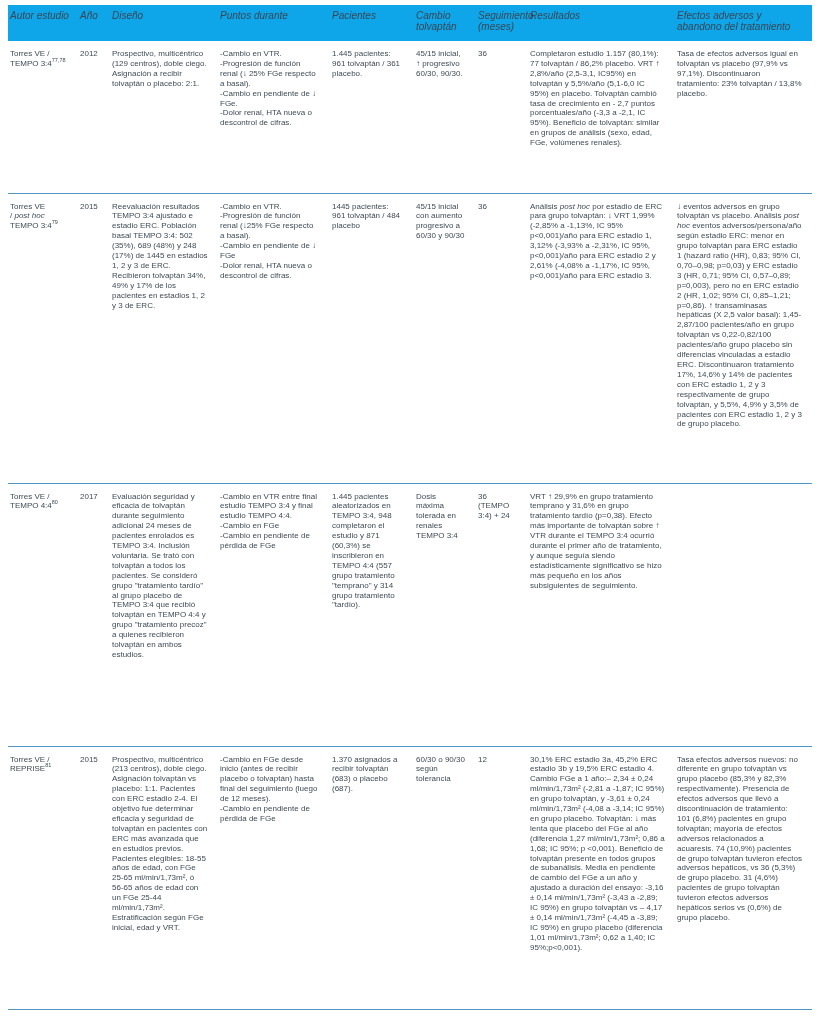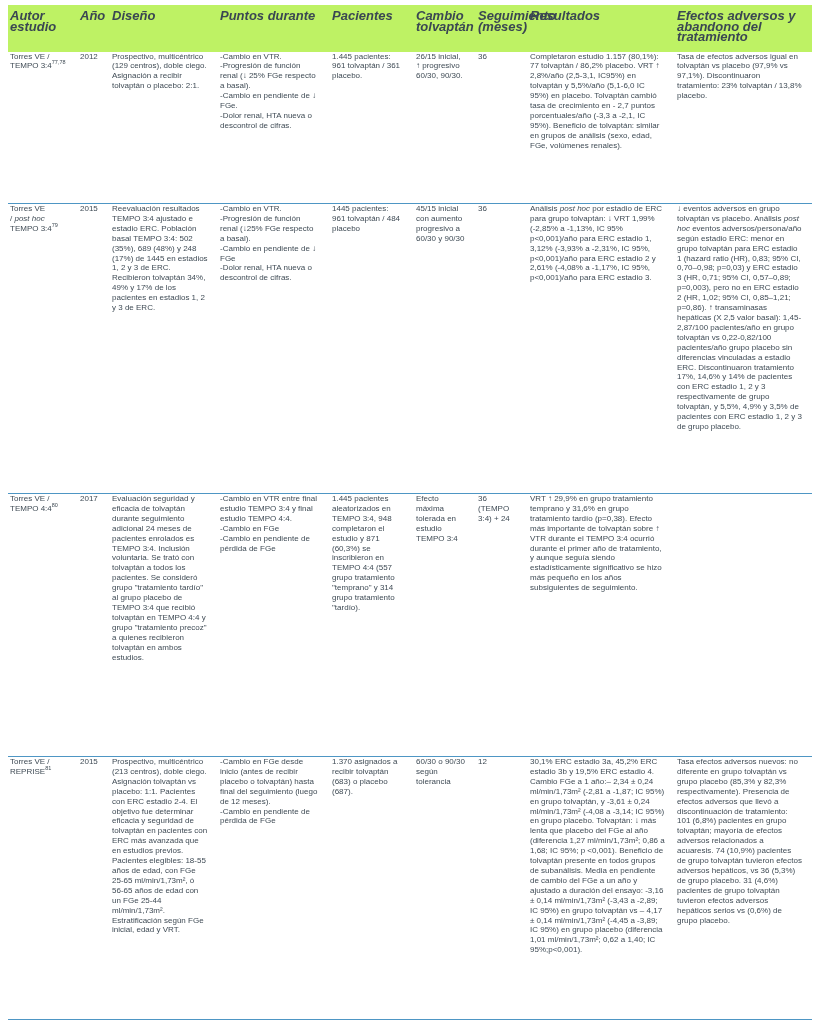--- a/index.html
+++ b/index.html
@@ -8,33 +8,33 @@
     font-family:"Liberation Sans",sans-serif;
     -webkit-font-smoothing:antialiased;
   }
   .wrap{padding:5px 7px 0 8px;}
   table.study{
     border-collapse:collapse;
     table-layout:fixed;
     width:804px;
   }
   thead th{
-    background:#bef264;
+    background:#0ea5e9;
     font-style:italic;
-    font-weight:bold;
+    font-weight:normal;
     text-align:left;
     vertical-align:top;
     padding:6px 8px 9px 2px;
-    font-size:13px;
+    font-size:10px;
     line-height:10.5px;
     color:#3a4752;
   }
   tbody td{
     vertical-align:top;
-    padding:0 10px 8px 2px;
+    padding:8px 10px 8px 2px;
     font-size:8px;
     line-height:9.9px;
     color:#3f4b55;
     border-bottom:1.5px solid #4e96c4;
     word-wrap:break-word;
   }
   tbody tr:nth-child(1){height:152px;}
   tbody tr:nth-child(2){height:290px;}
   tbody tr:nth-child(3){height:263px;}
   tbody tr:nth-child(4){height:263px;}
@@ -78,21 +78,21 @@
         <th>Efectos adversos y abandono del tratamiento</th>
       </tr>
     </thead>
     <tbody id="table-body">
         <tr>
           <td>Torres VE /<br>TEMPO 3:4<sup>77,78</sup></td>
           <td>2012</td>
           <td>Prospectivo, multicéntrico (129 centros), doble ciego. Asignación a recibir tolvaptán o placebo: 2:1.</td>
           <td>-Cambio en VTR.<br>-Progresión de función renal (↓ 25% FGe respecto a basal).<br>-Cambio en pendiente de ↓ FGe.<br>-Dolor renal, HTA nueva o descontrol de cifras.</td>
           <td>1.445 pacientes: 961 tolvaptán / 361 placebo.</td>
-          <td>26/15 inicial, ↑ progresivo 60/30, 90/30.</td>
+          <td>45/15 inicial, ↑ progresivo 60/30, 90/30.</td>
           <td>36</td>
           <td>Completaron estudio 1.157 (80,1%): 77 tolvaptán / 86,2% placebo. VRT ↑ 2,8%/año (2,5-3,1, IC95%) en tolvaptán y 5,5%/año (5,1-6,0 IC 95%) en placebo. Tolvaptán cambió tasa de crecimiento en - 2,7 puntos porcentuales/año (-3,3 a -2,1, IC 95%). Beneficio de tolvaptán: similar en grupos de análisis (sexo, edad, FGe, volúmenes renales).</td>
           <td>Tasa de efectos adversos igual en tolvaptán vs placebo (97,9% vs 97,1%). Discontinuaron tratamiento: 23% tolvaptán / 13,8% placebo.</td>
         </tr>
         <tr>
           <td>Torres VE<br>/ <i>post hoc</i><br>TEMPO 3:4<sup>79</sup></td>
           <td>2015</td>
           <td>Reevaluación resultados TEMPO 3:4 ajustado e estadio ERC. Población basal TEMPO 3:4: 502 (35%), 689 (48%) y 248 (17%) de 1445 en estadios 1, 2 y 3 de ERC. Recibieron tolvaptán 34%, 49% y 17% de los pacientes en estadios 1, 2 y 3 de ERC.</td>
           <td>-Cambio en VTR.<br>-Progresión de función renal (↓25% FGe respecto a basal).<br>-Cambio en pendiente de ↓ FGe<br>-Dolor renal, HTA nueva o descontrol de cifras.</td>
           <td>1445 pacientes: 961 tolvaptán / 484 placebo</td>
@@ -100,21 +100,21 @@
           <td>36</td>
           <td>Análisis <i>post hoc</i> por estadio de ERC para grupo tolvaptán: ↓ VRT 1,99% (-2,85% a -1,13%, IC 95% p&lt;0,001)/año para ERC estadio 1, 3,12% (-3,93% a -2,31%, IC 95%, p&lt;0,001)/año para ERC estadio 2 y 2,61% (-4,08% a -1,17%, IC 95%, p&lt;0,001)/año para ERC estadio 3.</td>
           <td>↓ eventos adversos en grupo tolvaptán vs placebo. Análisis <i>post hoc</i> eventos adversos/persona/año según estadio ERC: menor en grupo tolvaptán para ERC estadio 1 (hazard ratio (HR), 0,83; 95% CI, 0,70–0,98; p=0,03) y ERC estadio 3 (HR, 0,71; 95% CI, 0,57–0,89; p=0,003), pero no en ERC estadio 2 (HR, 1,02; 95% CI, 0,85–1,21; p=0,86). ↑ transaminasas hepáticas (X 2,5 valor basal): 1,45- 2,87/100 pacientes/año en grupo tolvaptán vs 0,22-0,82/100 pacientes/año grupo placebo sin diferencias vinculadas a estadio ERC. Discontinuaron tratamiento 17%, 14,6% y 14% de pacientes con ERC estadio 1, 2 y 3 respectivamente de grupo tolvaptán, y 5,5%, 4,9% y 3,5% de pacientes con ERC estadio 1, 2 y 3 de grupo placebo.</td>
         </tr>
         <tr>
           <td>Torres VE /<br>TEMPO 4:4<sup>80</sup></td>
           <td>2017</td>
           <td>Evaluación seguridad y eficacia de tolvaptán durante seguimiento adicional 24 meses de pacientes enrolados es TEMPO 3:4. Inclusión voluntaria. Se trató con tolvaptán a todos los pacientes. Se consideró grupo "tratamiento tardío" al grupo placebo de TEMPO 3:4 que recibió tolvaptán en TEMPO 4:4 y grupo "tratamiento precoz" a quienes recibieron tolvaptán en ambos estudios.</td>
           <td>-Cambio en VTR entre final estudio TEMPO 3:4 y final estudio TEMPO 4:4.<br>-Cambio en FGe<br>-Cambio en pendiente de pérdida de FGe</td>
           <td>1.445 pacientes aleatorizados en TEMPO 3:4, 948 completaron el estudio y 871 (60,3%) se inscribieron en TEMPO 4:4 (557 grupo tratamiento "temprano" y 314 grupo tratamiento "tardío).</td>
-          <td>Efecto máxima tolerada en estudio TEMPO 3:4</td>
+          <td>Dosis máxima tolerada en renales TEMPO 3:4</td>
           <td>36 (TEMPO 3:4) + 24</td>
           <td>VRT ↑ 29,9% en grupo tratamiento temprano y 31,6% en grupo tratamiento tardío (p=0,38). Efecto más importante de tolvaptán sobre ↑ VTR durante el TEMPO 3:4 ocurrió durante el primer año de tratamiento, y aunque seguía siendo estadísticamente significativo se hizo más pequeño en los años subsiguientes de seguimiento.</td>
           <td></td>
         </tr>
         <tr>
           <td>Torres VE /<br>REPRISE<sup>81</sup></td>
           <td>2015</td>
           <td>Prospectivo, multicéntrico (213 centros), doble ciego. Asignación tolvaptán vs placebo: 1:1. Pacientes con ERC estadio 2-4. El objetivo fue determinar eficacia y seguridad de tolvaptán en pacientes con ERC más avanzada que en estudios previos. Pacientes elegibles: 18-55 años de edad, con FGe 25-65 ml/min/1,73m², ó 56-65 años de edad con un FGe 25-44 ml/min/1,73m². Estratificación según FGe inicial, edad y VRT.</td>
           <td>-Cambio en FGe desde inicio (antes de recibir placebo o tolvaptán) hasta final del seguimiento (luego de 12 meses).<br>-Cambio en pendiente de pérdida de FGe</td>
           <td>1.370 asignados a recibir tolvaptán (683) o placebo (687).</td>

